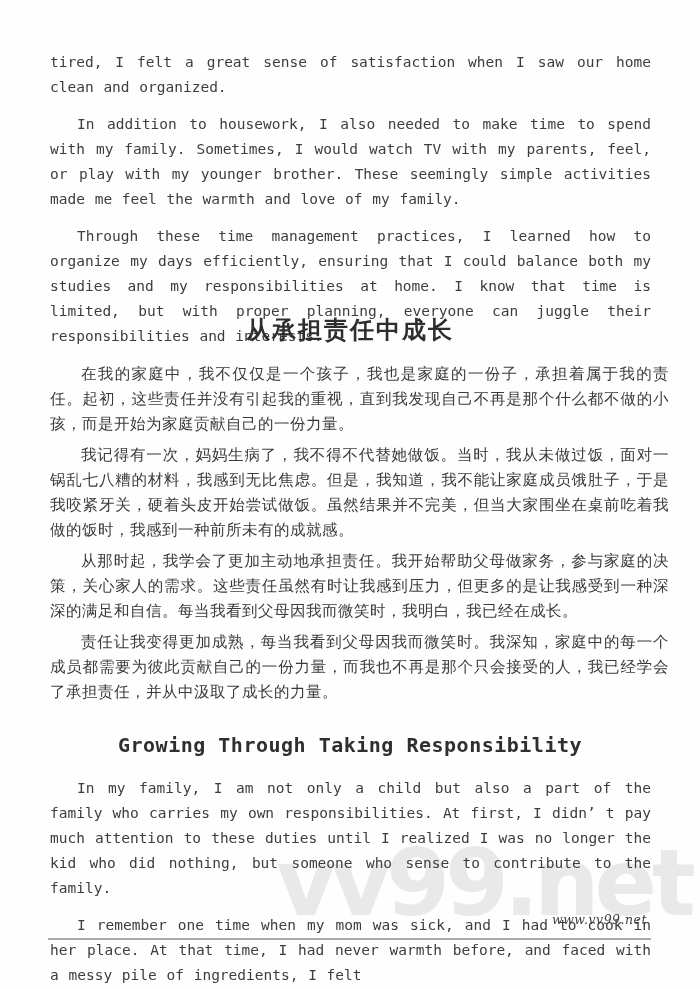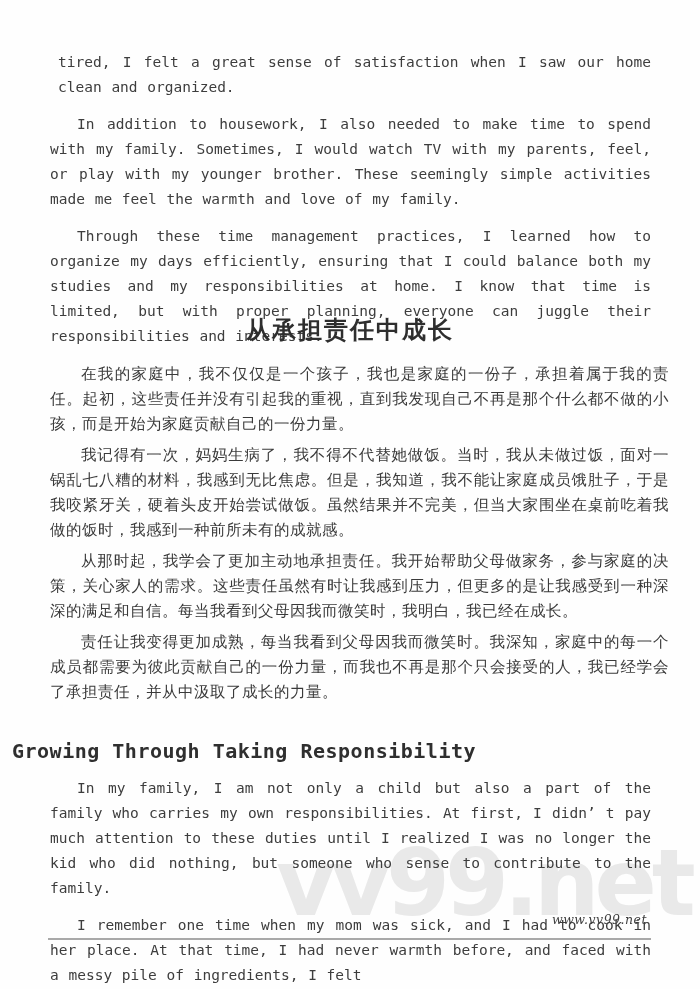--- a/index.html
+++ b/index.html
@@ -29,21 +29,21 @@
   p.en {
     margin: 0 0 12px 0;
     font-family: "DejaVu Sans Mono", monospace;
     font-size: 14.5px;
     line-height: 25px;
     text-align: justify;
     text-indent: 27px;
     color: #3d3d3d;
     word-spacing: 1px;
   }
-  p.en.noindent { text-indent: 0; margin-left: 8px; }
+  p.en.noindent { text-indent: 0; }
   p.en:last-child { margin-bottom: 0; }
 
   p.cn {
     margin: 0 0 6px 0;
     font-family: "DejaVu Sans", "Liberation Serif", sans-serif;
     font-size: 15.5px;
     line-height: 25px;
     text-align: justify;
     text-indent: 2em;
     color: #3a3a3a;
@@ -53,25 +53,25 @@
   h1.cn-title {
     margin: 0;
     font-family: "DejaVu Sans", "Liberation Serif", sans-serif;
     font-size: 24px;
     font-weight: bold;
     text-align: center;
     color: #2e2e2e;
     letter-spacing: 2px;
   }
   h2.en-title {
-    margin: 12px;
+    margin: 6px;
     font-family: "DejaVu Sans Mono", monospace;
     font-size: 20px;
     font-weight: bold;
-    text-align: left;
+    text-align: center;
     color: #2f2f2f;
     letter-spacing: 0.5px;
   }
 
   
   .watermark {
     position: absolute;
     z-index: 0;
     top: 838px;
     left: 264px;

